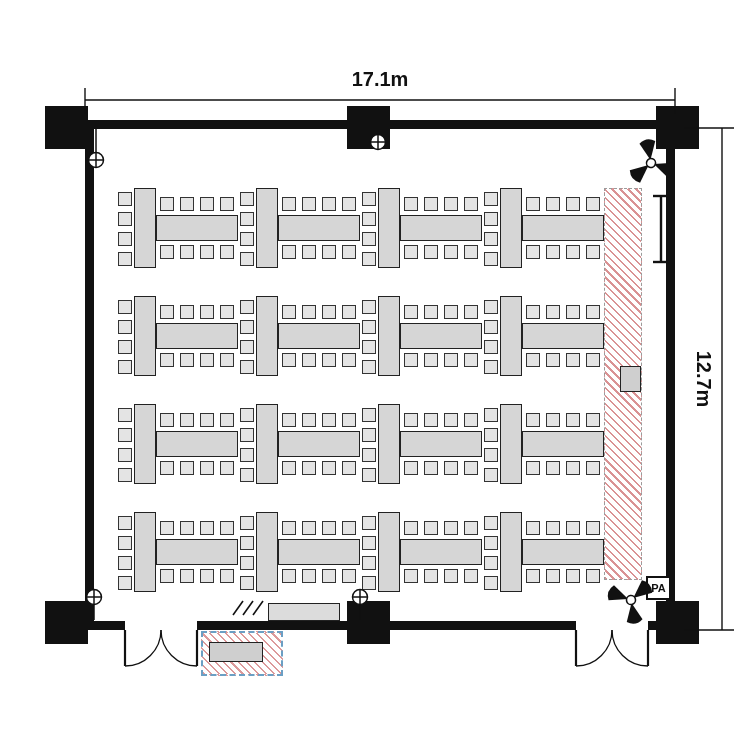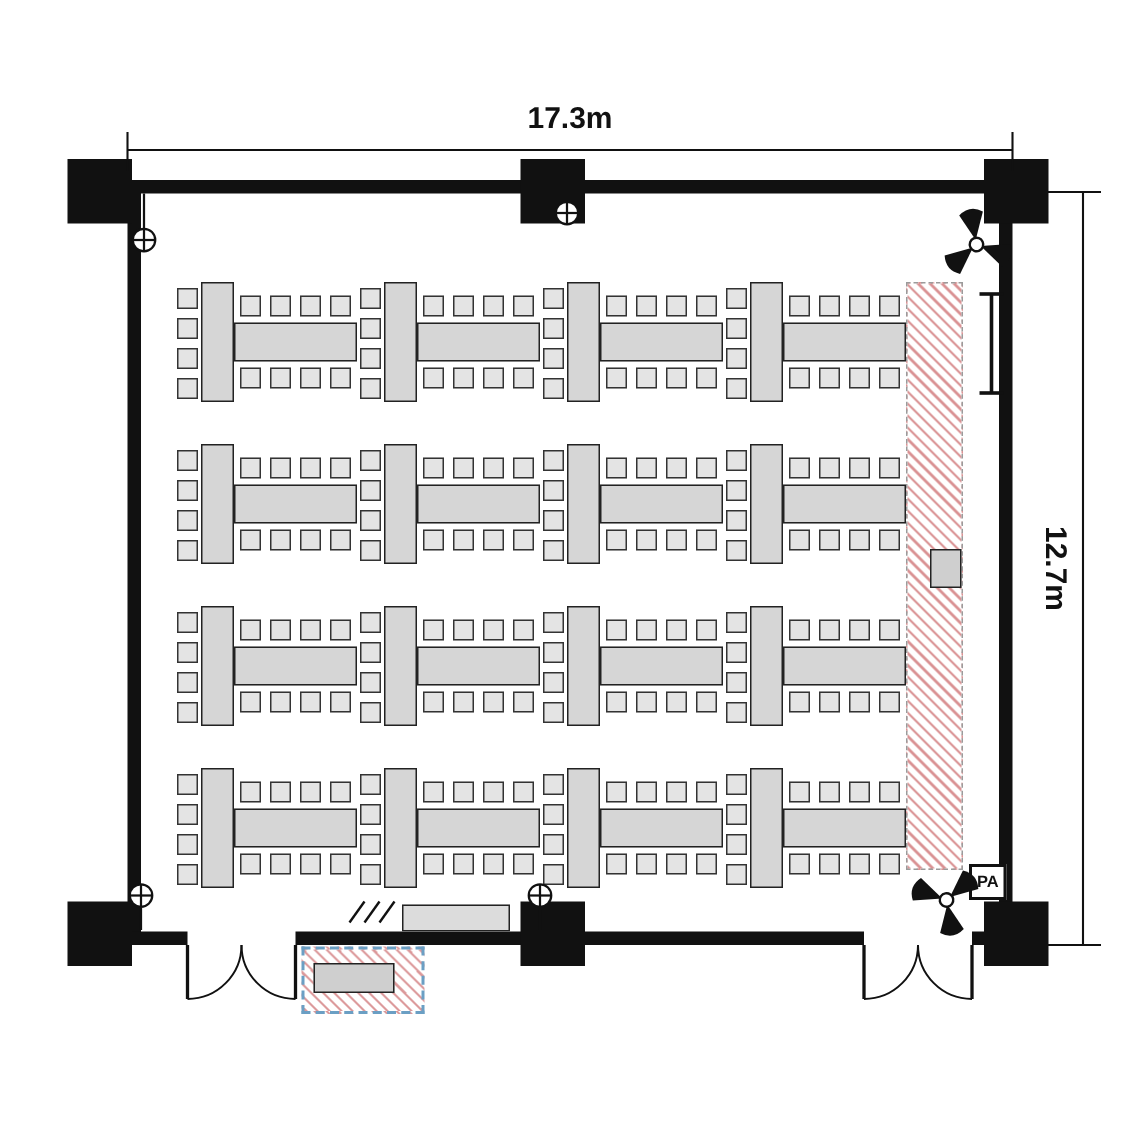--- a/index.html
+++ b/index.html
@@ -309,21 +309,21 @@
 
   <div id="console-desk" class="abs"></div>
 
   <div id="cart" class="abs"></div>
   <div id="cart-inner" class="abs"></div>
 
   <div id="pa-box" class="abs">
     <span>PA</span>
   </div>
 
-  <span class="dim-h">17.3m</span>
+  <span class="dim-h">17.1m</span>
   <span class="dim-v">12.7m</span>
 
   <svg id="overlay" width="750" height="750" viewBox="0 0 750 750">
 
     <g stroke="#111" stroke-width="1.4">
       <line x1="85" y1="88" x2="85" y2="114"></line>
       <line x1="675" y1="88" x2="675" y2="114"></line>
       <line x1="85" y1="100" x2="675" y2="100"></line>
     </g>
 

